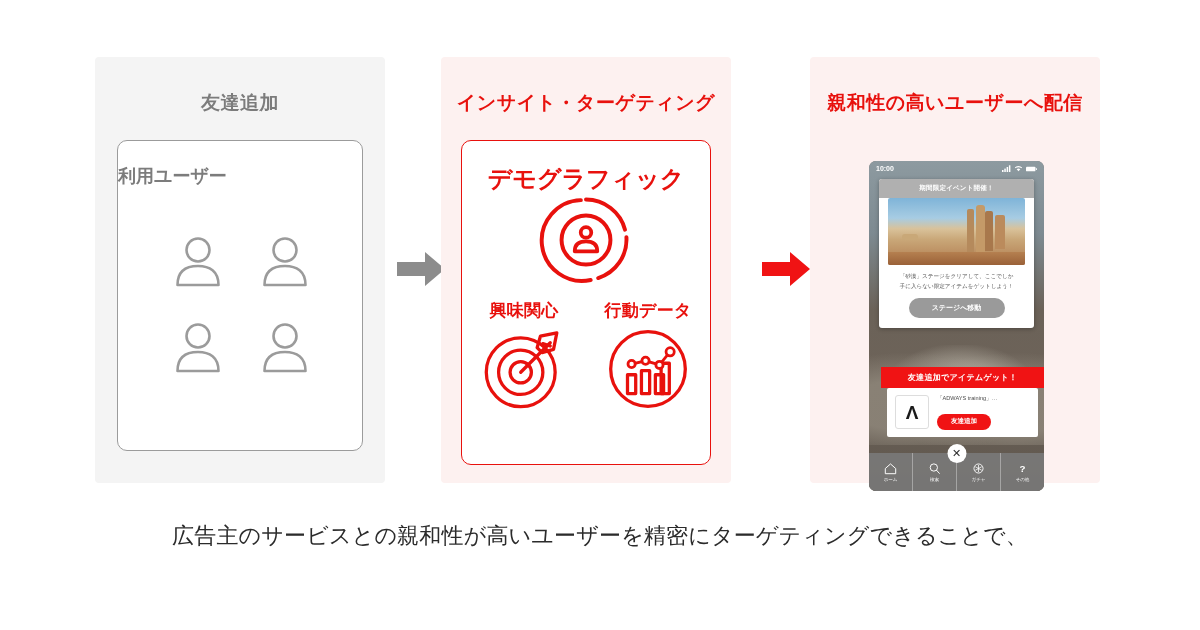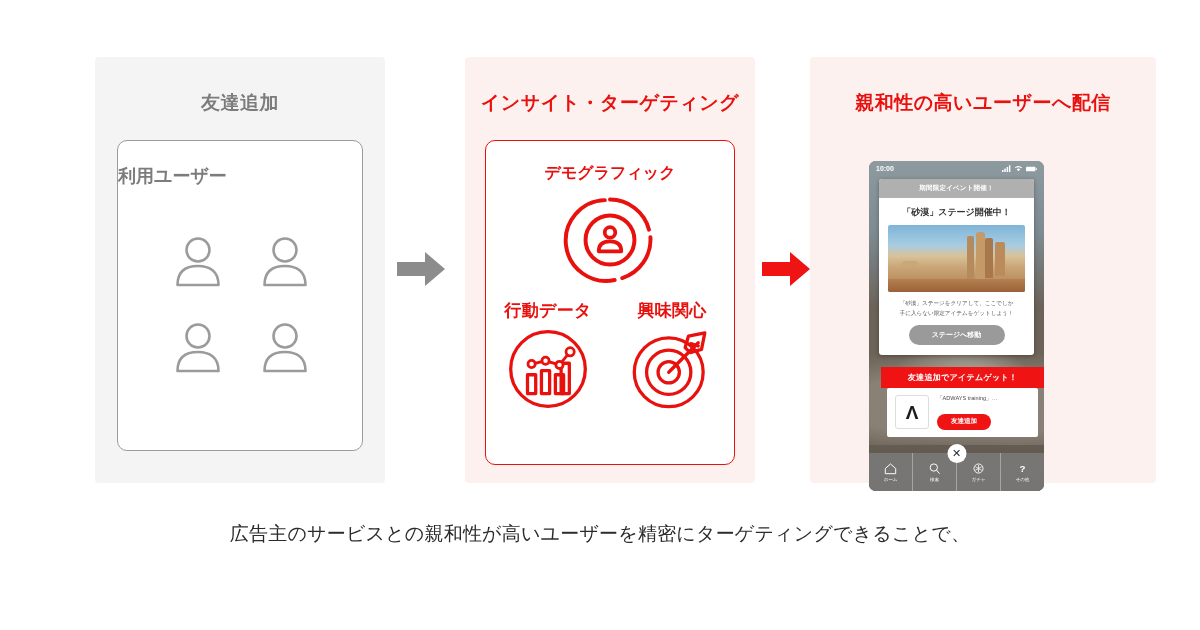--- a/index.html
+++ b/index.html
@@ -27,26 +27,26 @@
   .panel {
     position: absolute;
     border-radius: 4px;
     box-sizing: border-box;
   }
   .panel-media {
     left: 95px;  top: 57px;  width: 290px; height: 426px;
     background: #f4f4f4;
   }
   .panel-insight {
-    left: 465px; top: 57px;  width: 290px; height: 426px;
+    left: 441px; top: 57px;  width: 290px; height: 426px;
     background: #fdf1f0;
     padding-left: 32px;
   }
   .panel-deliver {
-    left: 810px; top: 57px;  width: 346px; height: 426px;
+    left: 810px; top: 57px;  width: 290px; height: 426px;
     background: #fdf1f0;
   }
 
   .panel-title {
     position: absolute;
     left: 0; right: 0;
     top: 33px;
     text-align: center;
     font-size: 19px;
     font-weight: bold;
@@ -98,21 +98,21 @@
     width: 250px; height: 325px;
     background: #ffffff;
     border: 1.6px solid #e8110d;
     border-radius: 10px;
     box-sizing: border-box;
   }
   .ins-demo-label {
     position: absolute;
     left: 0; right: 0; top: 22px;
     text-align: center;
-    font-size: 16px;
+    font-size: 24px;
     font-weight: bold;
     color: #e8110d;
   }
   .ins-demo-icon {
     position: absolute;
     left: 50%; top: 52px;
     transform: translateX(-50%);
   }
   .ins-row {
     position: absolute;
@@ -314,21 +314,21 @@
   .tab:last-child { border-right: none; }
   .tab-label { font-size: 4.5px; }
 
   
   .caption {
     position: absolute;
     left: 0; right: 0;
     top: 516px;
     text-align: center;
     color: #2b2b2b;
-    font-size: 19px;
+    font-size: 22px;
     line-height: 1.85;
     letter-spacing: .2px;
   }
   .caption-line { display: block; }
 </style>
 </head>
 <body>
 
 <div class="stage">
 
@@ -379,56 +379,56 @@
           <circle cx="50" cy="50" r="26"></circle>
         </g>
         <g fill="none" stroke="#e8110d" stroke-width="4" stroke-linejoin="round">
           <circle cx="50" cy="42" r="5.6"></circle>
           <path d="M38 62 C38 54.5 43 51.5 50 51.5 C57 51.5 62 54.5 62 62 Z"></path>
         </g>
       </svg>
 
       <div class="ins-row">
         <div class="ins-cell">
+          <div class="ins-cell-label">興味関心</div>
+          <svg width="82" height="82" viewBox="0 0 100 100">
+            <g fill="none" stroke="#e8110d" stroke-width="4">
+              <circle cx="46" cy="54" r="42"></circle>
+              <circle cx="46" cy="54" r="27"></circle>
+              <circle cx="46" cy="54" r="13"></circle>
+            </g>
+            <g fill="none" stroke="#e8110d" stroke-width="4" stroke-linecap="round" stroke-linejoin="round">
+              <path d="M46 54 L82 18"></path>
+              <path d="M70 10 L90 6 L86 26 L72 30 L66 24 Z"></path>
+              <path d="M73 19 L82 22"></path>
+            </g>
+          </svg>
+        </div>
+
+        <div class="ins-cell">
           <div class="ins-cell-label">行動データ</div>
           <svg width="82" height="82" viewBox="0 0 100 100">
             <circle cx="50" cy="50" r="45.5" fill="none" stroke="#e8110d" stroke-width="4"></circle>
             <g fill="none" stroke="#e8110d" stroke-width="4" stroke-linejoin="round">
               <rect x="25" y="57" width="10" height="23"></rect>
               <rect x="42" y="52" width="10" height="28"></rect>
               <rect x="59" y="57" width="10" height="23"></rect>
               <rect x="76" y="43" width="10" height="37" transform="translate(-10 0)"></rect>
             </g>
             <g fill="none" stroke="#e8110d" stroke-width="3.4" stroke-linecap="round">
               <path d="M30 44 L47 40 L64 45 L76 30"></path>
             </g>
             <g fill="#ffffff" stroke="#e8110d" stroke-width="3.4">
               <circle cx="30" cy="44" r="4.4"></circle>
               <circle cx="47" cy="40" r="4.4"></circle>
               <circle cx="64" cy="45" r="4.4"></circle>
               <circle cx="77" cy="29" r="5"></circle>
             </g>
           </svg>
         </div>
-
-        <div class="ins-cell">
-          <div class="ins-cell-label">興味関心</div>
-          <svg width="82" height="82" viewBox="0 0 100 100">
-            <g fill="none" stroke="#e8110d" stroke-width="4">
-              <circle cx="46" cy="54" r="42"></circle>
-              <circle cx="46" cy="54" r="27"></circle>
-              <circle cx="46" cy="54" r="13"></circle>
-            </g>
-            <g fill="none" stroke="#e8110d" stroke-width="4" stroke-linecap="round" stroke-linejoin="round">
-              <path d="M46 54 L82 18"></path>
-              <path d="M70 10 L90 6 L86 26 L72 30 L66 24 Z"></path>
-              <path d="M73 19 L82 22"></path>
-            </g>
-          </svg>
-        </div>
       </div>
     </div>
   </div>
 
   <svg class="arrow arrow-2" viewBox="0 0 48 34">
     <path d="M0 10 H28 V0 L48 17 L28 34 V24 H0 Z" fill="#f01314"></path>
   </svg>
 
   <div class="panel panel-deliver">
     <div class="panel-title red">親和性の高いユーザーへ配信</div>
@@ -451,21 +451,20 @@
           </svg>
           <svg width="11" height="6" viewBox="0 0 14 7">
             <rect x="0" y="0.5" width="12" height="6" rx="1.2" fill="#fff"></rect>
             <rect x="12.6" y="2.2" width="1.4" height="2.6" rx="0.6" fill="#fff"></rect>
           </svg>
         </span>
       </div>
 
       <div class="popup">
         <div class="popup-head">期間限定イベント開催！</div>
-        <div class="popup-title">「砂漠」ステージ開催中！</div>
         <div class="popup-image">
           <div class="desert-rock" style="left:58%;top:16%;width:7px;height:44px;border-radius:2px 2px 0 0;"></div>
           <div class="desert-rock" style="left:64%;top:10%;width:9px;height:50px;border-radius:3px 3px 0 0;background:#c49a68;"></div>
           <div class="desert-rock" style="left:71%;top:20%;width:8px;height:40px;border-radius:2px 2px 0 0;background:#a8784c;"></div>
           <div class="desert-rock" style="left:78%;top:26%;width:10px;height:34px;border-radius:2px 2px 0 0;background:#bb8b5c;"></div>
           <div class="desert-rock" style="left:10%;top:54%;width:16px;height:6px;border-radius:3px;background:#c9a878;"></div>
           <div class="desert-rock" style="left:0;bottom:0;width:100%;height:20%;background:linear-gradient(180deg,#b58050,#9a6138);"></div>
         </div>
         <div class="popup-body">
           <span>「砂漠」ステージをクリアして、ここでしか</span><br>

